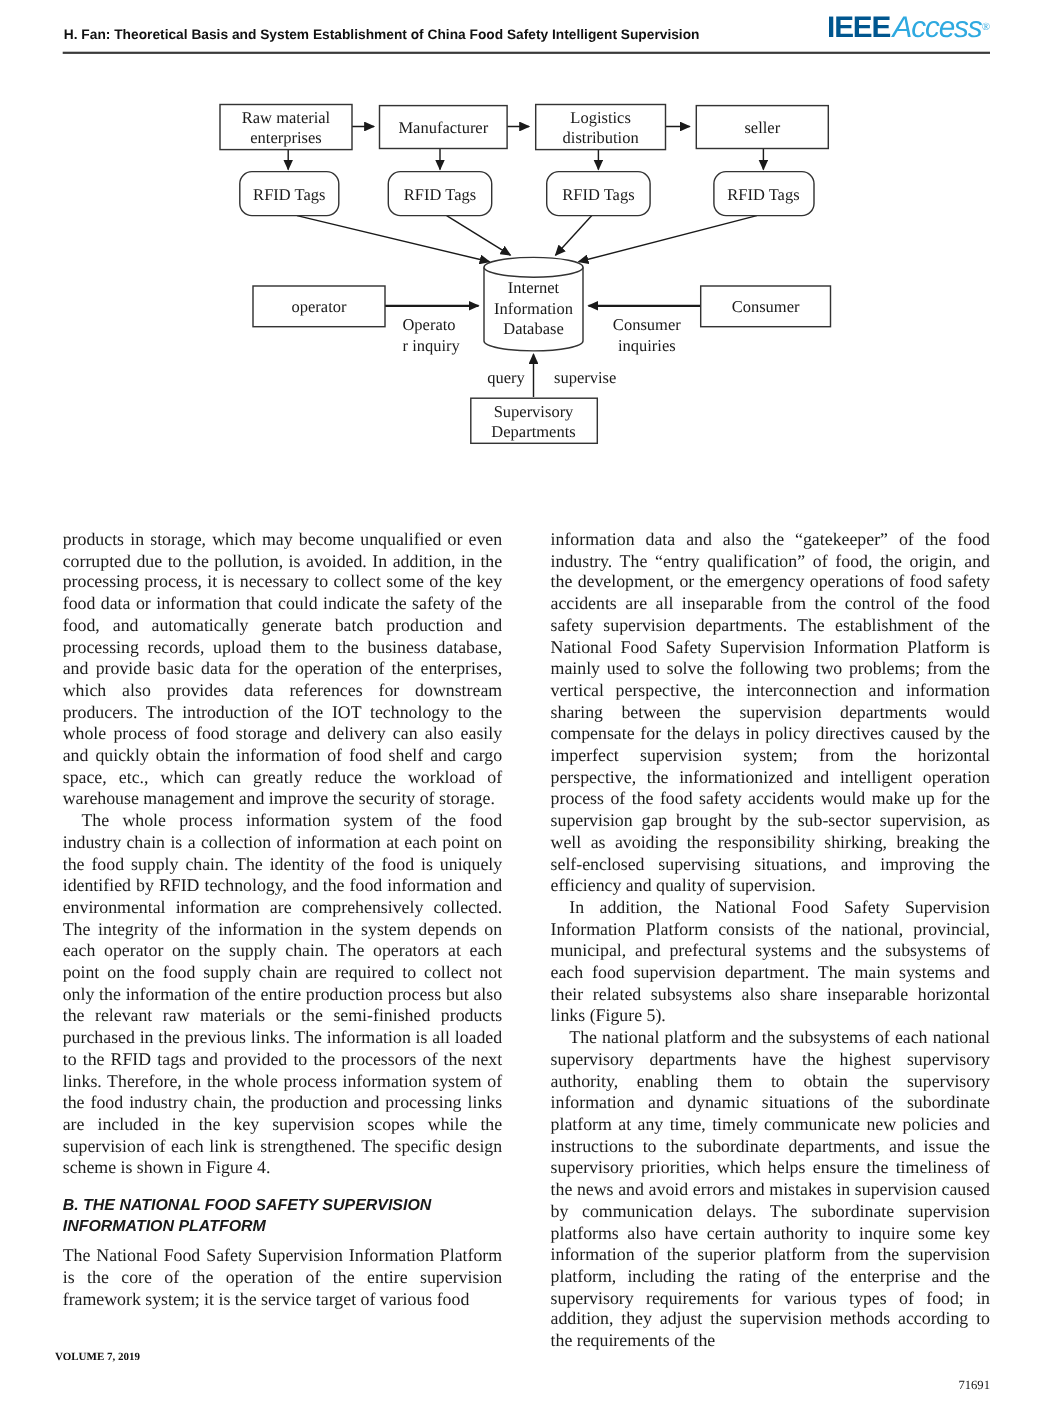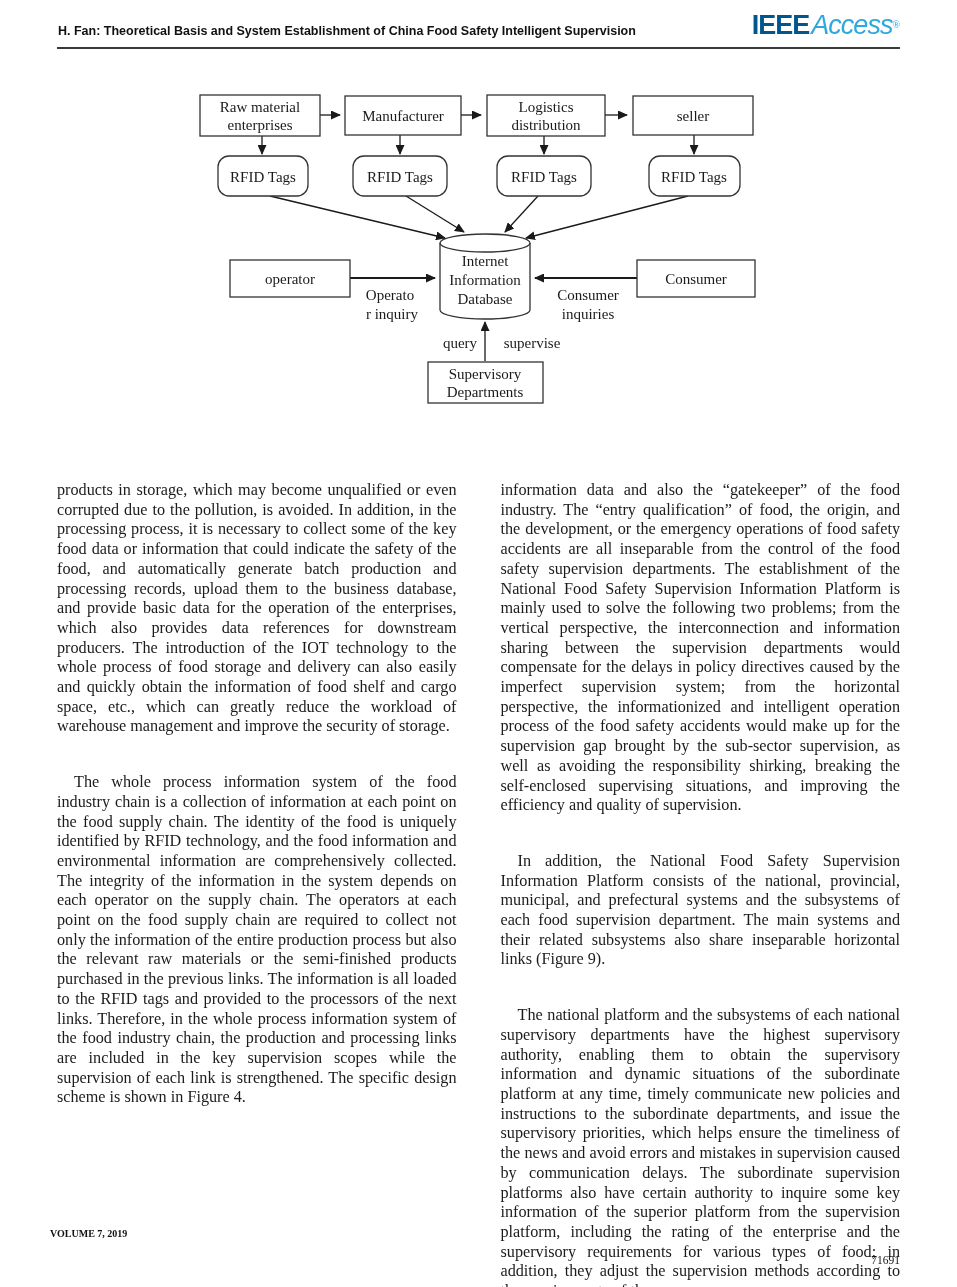--- a/index.html
+++ b/index.html
@@ -27,21 +27,21 @@
 
   
   .caption{position:absolute;left:197px;top:420px;width:620px;
            font-family:"Liberation Sans",sans-serif;font-size:11.5px;font-weight:bold;color:#111;}
   .caption .fig-label{color:#1279BC;margin-right:6px;}
 
   
   .body-cols{position:absolute;left:57px;top:481px;width:843px;display:flex;gap:44px;}
   .col{width:407px;font-size:16.2px;line-height:19.7px;text-align:justify;}
   .col p{margin:0;}
-  .col p.indent{text-indent:17px;margin-top:36px;}
+  .col p.indent{text-indent:17px;}
   .sec-heading{font-family:"Liberation Sans",sans-serif;font-size:14.5px;font-weight:bold;
                font-style:italic;line-height:19px;margin:15px 0 7px 0;text-align:left;color:#1a1a1a;}
 
   
   .footer-left{position:absolute;left:50px;top:1228px;font-family:Liberation Serif, serif;
                font-size:10px;font-weight:bold;color:#111;}
   .footer-right{position:absolute;right:57px;top:1254px;font-family:Liberation Serif, serif;
                 font-size:11.5px;color:#111;}
 </style>
 </head>
@@ -146,24 +146,26 @@
       <text class="ctr" x="485" y="291">Supervisory</text>
       <text class="ctr" x="485" y="309">Departments</text>
     </g>
   </svg>
 
 
   <div class="body-cols">
     <div class="col">
       <p>products in storage, which may become unqualified or even corrupted due to the pollution, is avoided. In addition, in the processing process, it is necessary to collect some of the key food data or information that could indicate the safety of the food, and automatically generate batch production and processing records, upload them to the business database, and provide basic data for the operation of the enterprises, which also provides data references for downstream producers. The introduction of the IOT technology to the whole process of food storage and delivery can also easily and quickly obtain the information of food shelf and cargo space, etc., which can greatly reduce the workload of warehouse management and improve the security of storage.</p>
       <p class="indent">The whole process information system of the food industry chain is a collection of information at each point on the food supply chain. The identity of the food is uniquely identified by RFID technology, and the food information and environmental information are comprehensively collected. The integrity of the information in the system depends on each operator on the supply chain. The operators at each point on the food supply chain are required to collect not only the information of the entire production process but also the relevant raw materials or the semi-finished products purchased in the previous links. The information is all loaded to the RFID tags and provided to the processors of the next links. Therefore, in the whole process information system of the food industry chain, the production and processing links are included in the key supervision scopes while the supervision of each link is strengthened. The specific design scheme is shown in Figure 4.</p>
+      <div class="sec-heading">B. THE NATIONAL FOOD SAFETY SUPERVISION INFORMATION PLATFORM</div>
+      <p>The National Food Safety Supervision Information Platform is the core of the operation of the entire supervision framework system; it is the service target of various food</p>
     </div>
     <div class="col">
       <p>information data and also the “gatekeeper” of the food industry. The “entry qualification” of food, the origin, and the development, or the emergency operations of food safety accidents are all inseparable from the control of the food safety supervision departments. The establishment of the National Food Safety Supervision Information Platform is mainly used to solve the following two problems; from the vertical perspective, the interconnection and information sharing between the supervision departments would compensate for the delays in policy directives caused by the imperfect supervision system; from the horizontal perspective, the informationized and intelligent operation process of the food safety accidents would make up for the supervision gap brought by the sub-sector supervision, as well as avoiding the responsibility shirking, breaking the self-enclosed supervising situations, and improving the efficiency and quality of supervision.</p>
-      <p class="indent">In addition, the National Food Safety Supervision Information Platform consists of the national, provincial, municipal, and prefectural systems and the subsystems of each food supervision department. The main systems and their related subsystems also share inseparable horizontal links (Figure 9).</p>
+      <p class="indent">In addition, the National Food Safety Supervision Information Platform consists of the national, provincial, municipal, and prefectural systems and the subsystems of each food supervision department. The main systems and their related subsystems also share inseparable horizontal links (Figure 5).</p>
       <p class="indent">The national platform and the subsystems of each national supervisory departments have the highest supervisory authority, enabling them to obtain the supervisory information and dynamic situations of the subordinate platform at any time, timely communicate new policies and instructions to the subordinate departments, and issue the supervisory priorities, which helps ensure the timeliness of the news and avoid errors and mistakes in supervision caused by communication delays. The subordinate supervision platforms also have certain authority to inquire some key information of the superior platform from the supervision platform, including the rating of the enterprise and the supervisory requirements for various types of food; in addition, they adjust the supervision methods according to the requirements of the</p>
     </div>
   </div>
 
   <div class="footer-left">VOLUME 7, 2019</div>
   <div class="footer-right">71691</div>
 
 </div>
 
 </body></html>

